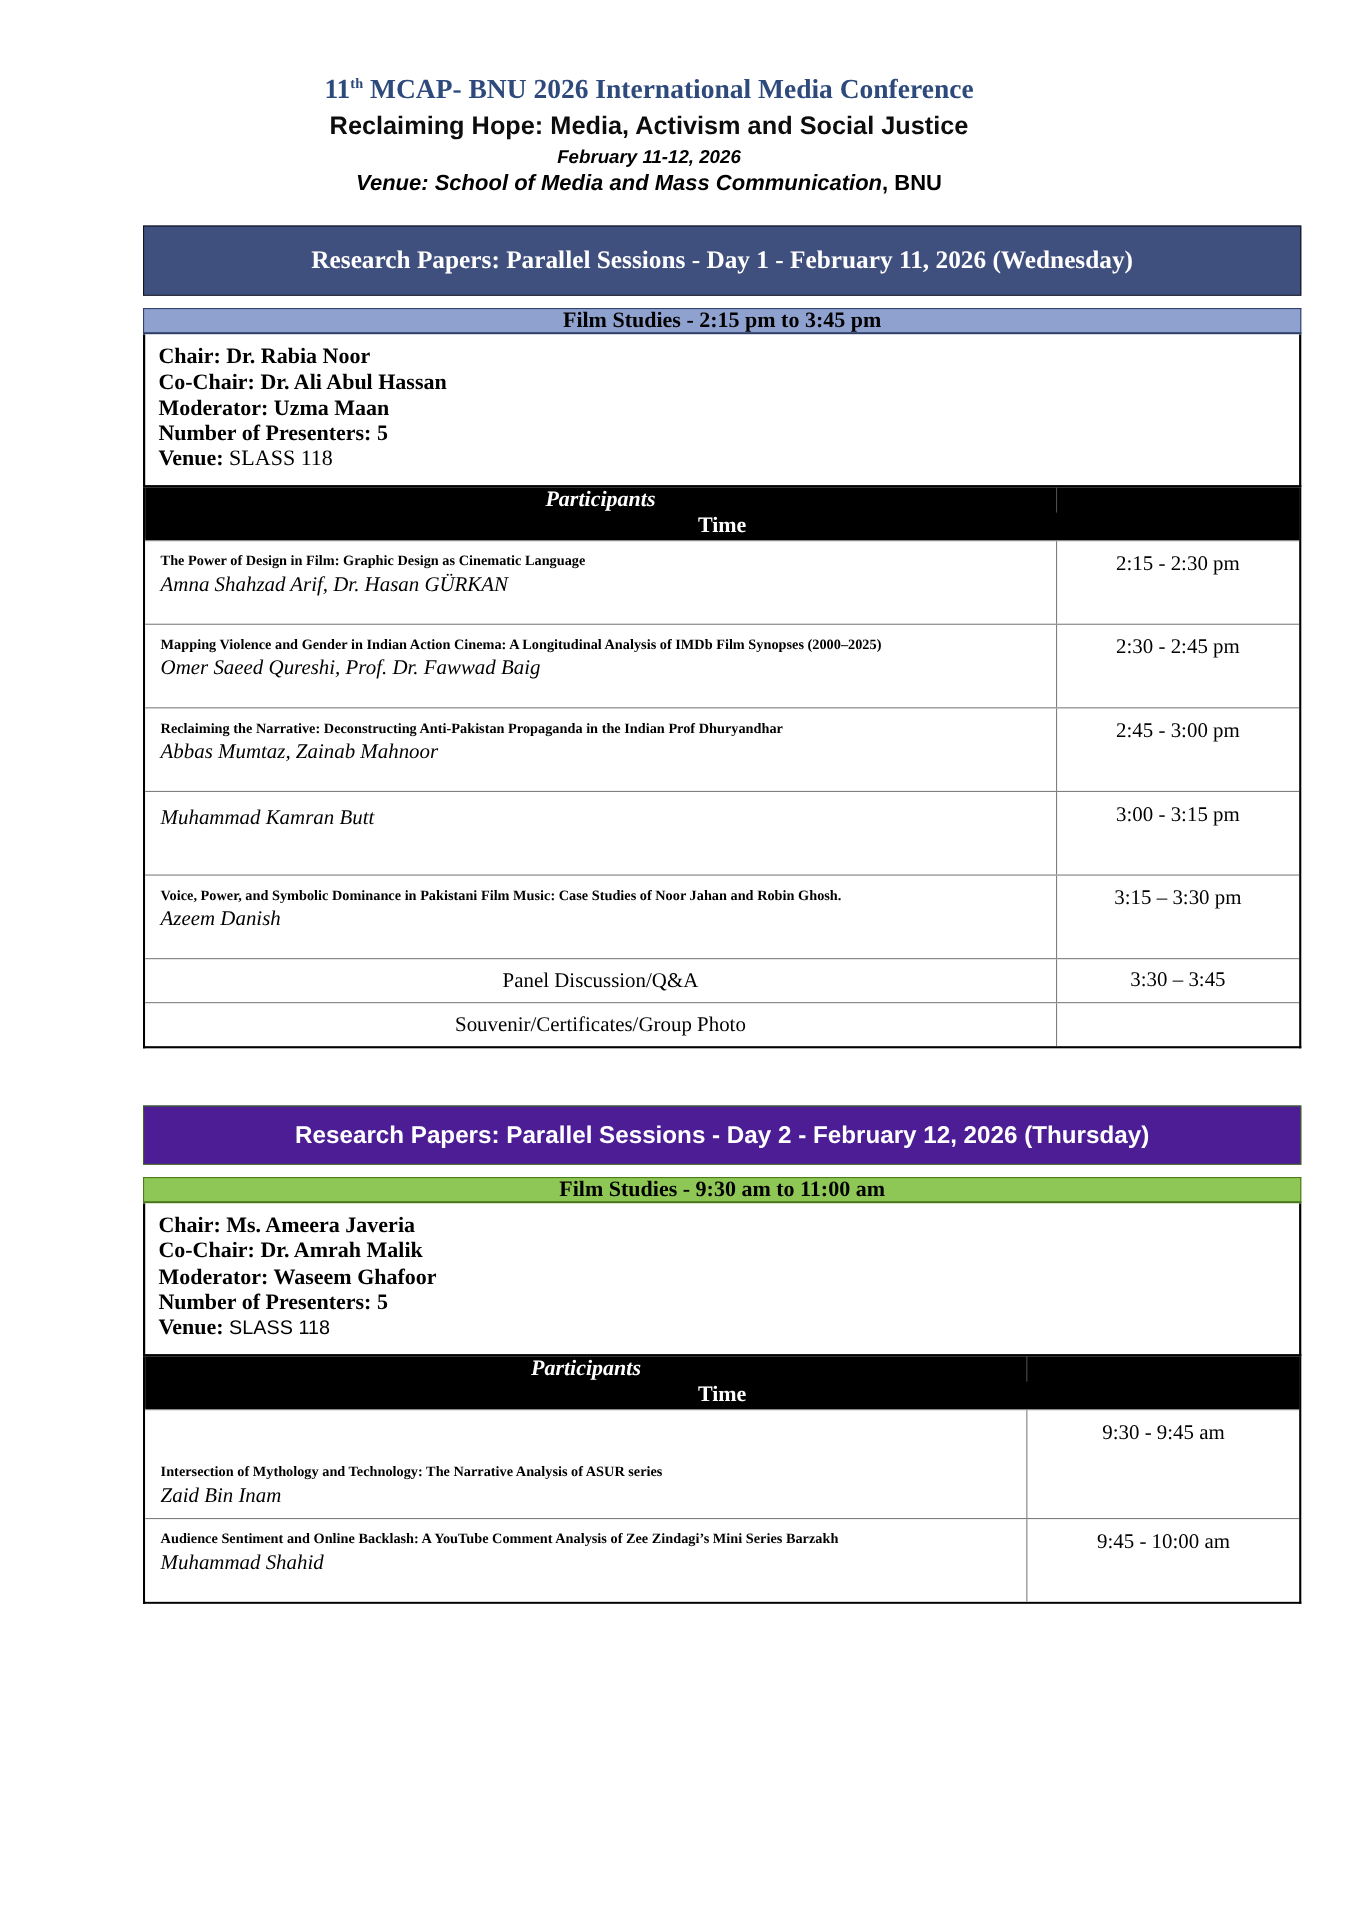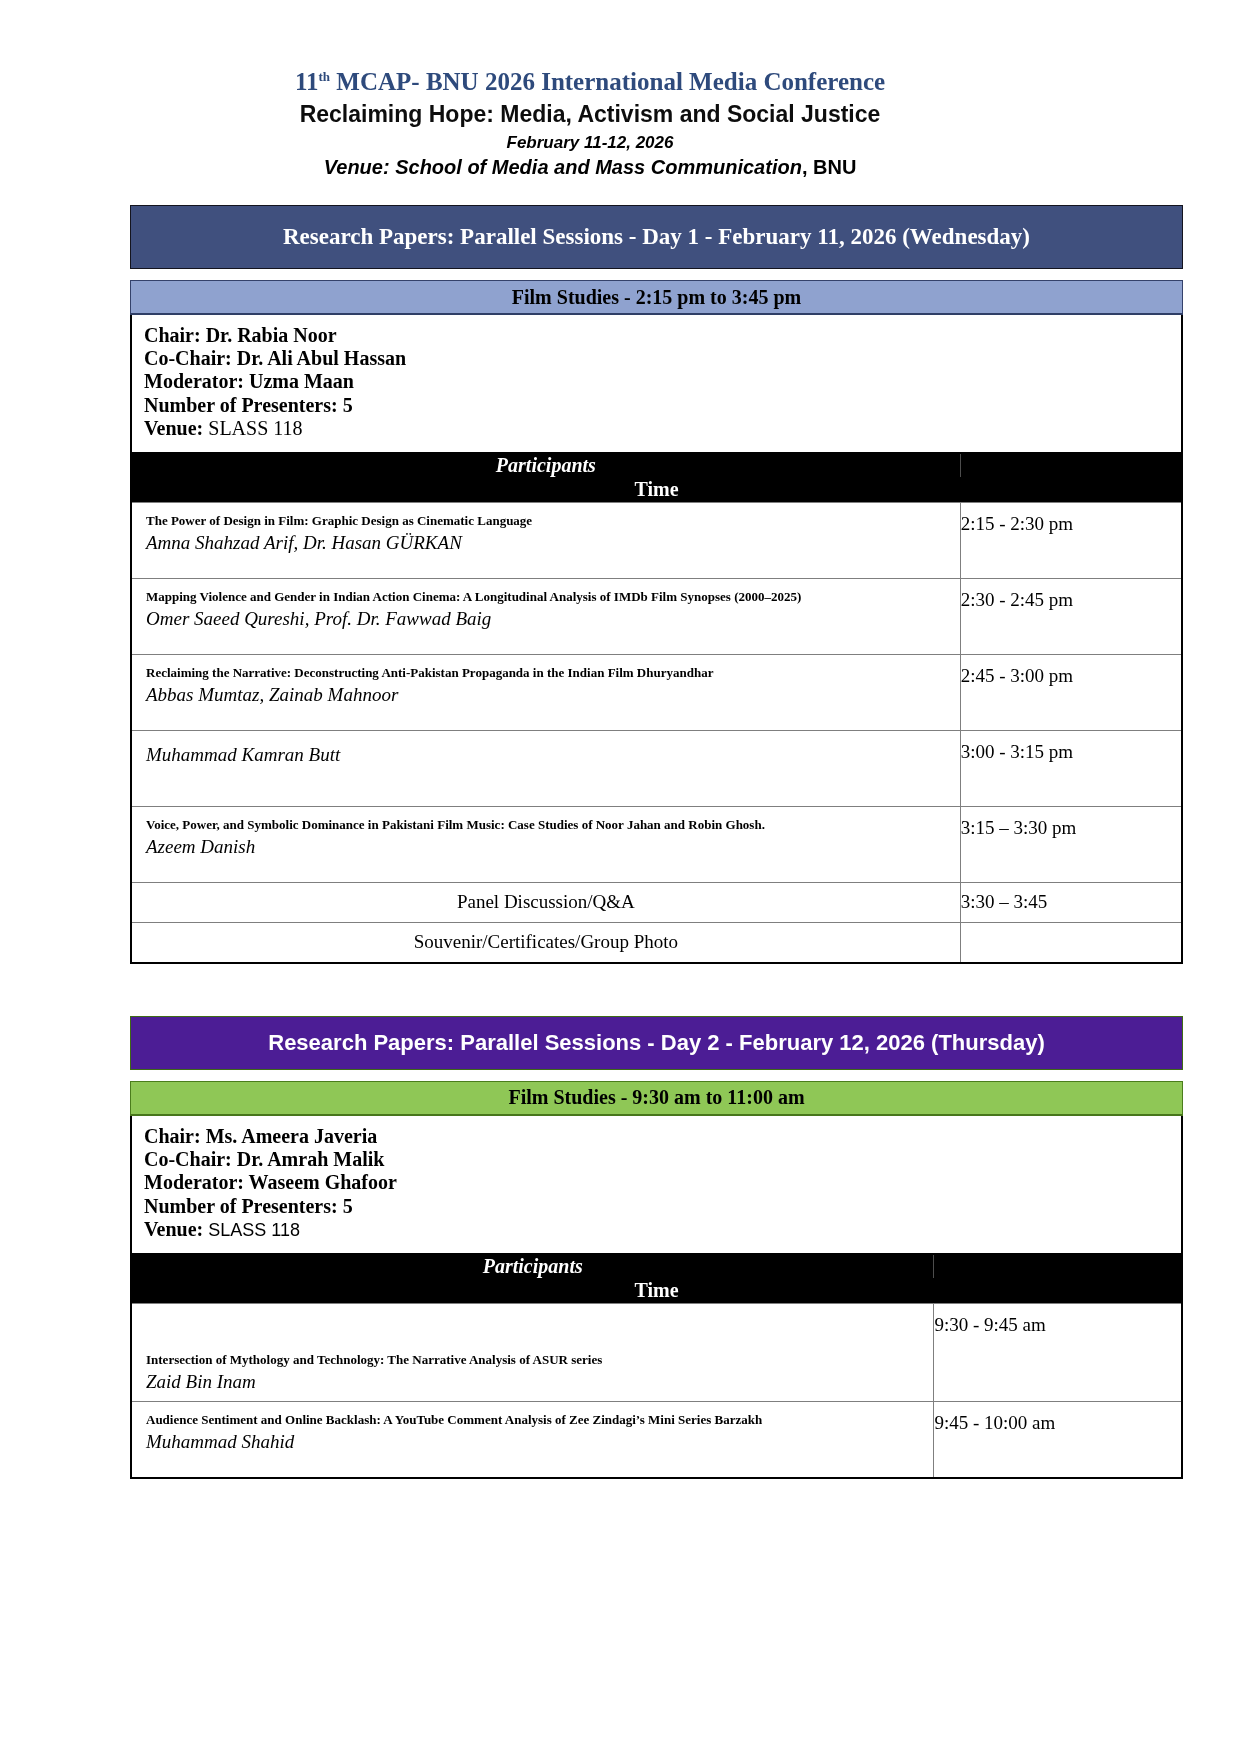--- a/index.html
+++ b/index.html
@@ -69,21 +69,21 @@
     background:#4c1d95;
     color:#ffffff;
     font-family:"Liberation Sans", sans-serif;
     font-size:22px;
     font-weight:bold;
     border-color:#3f6a15;
   }
   .banner-gap { height:11px; background:#ffffff; }
 
   .session-bar {
-    height:35px;
+    height:24px;
     display:flex; align-items:center; justify-content:center;
     font-family:"Liberation Serif", serif;
     font-size:20px;
     font-weight:bold;
     color:#000;
   }
   .bar-blue {
     background:#8FA2CF;
     border:1px solid #35426b;
     border-bottom:2px solid #2F3E66;
@@ -128,20 +128,21 @@
     width:79%;
     padding:10px 14px 8px 14px;
     border-right:1px solid #7f7f7f;
   }
   .day2-section .td-part { width:76.5%; }
   .paper-row { min-height:76px; }
   .paper-title { font-weight:bold; font-size:13px; line-height:1.22; }
   .paper-authors { font-style:italic; font-size:19px; line-height:1.25; margin-top:2px; }
   .td-time {
     flex:1;
+    text-align:center;
     padding-top:10px;
     font-size:19px;
   }
   .center-row { min-height:40px; }
   .center-row .td-part {
     display:flex; align-items:center; justify-content:center;
     text-align:center;
     font-size:19px;
     padding:6px 14px;
   }
@@ -190,21 +191,21 @@
       <div class="trow paper-row">
         <div class="td-part">
           <div class="paper-title">Mapping Violence and Gender in Indian Action Cinema: A Longitudinal Analysis of IMDb Film Synopses (2000–2025)</div>
           <div class="paper-authors">Omer Saeed Qureshi, Prof. Dr. Fawwad Baig</div>
         </div>
         <div class="td-time">2:30 - 2:45 pm</div>
       </div>
 
       <div class="trow paper-row">
         <div class="td-part">
-          <div class="paper-title">Reclaiming the Narrative: Deconstructing Anti-Pakistan Propaganda in the Indian Film Dhuryandhar</div>
+          <div class="paper-title">Reclaiming the Narrative: Deconstructing Anti-Pakistan Propaganda in the Indian Prof Dhuryandhar</div>
           <div class="paper-authors">Abbas Mumtaz, Zainab Mahnoor</div>
         </div>
         <div class="td-time">2:45 - 3:00 pm</div>
       </div>
 
       <div class="trow paper-row">
         <div class="td-part">
           <div class="paper-authors">Muhammad Kamran Butt</div>
         </div>
         <div class="td-time">3:00 - 3:15 pm</div>

